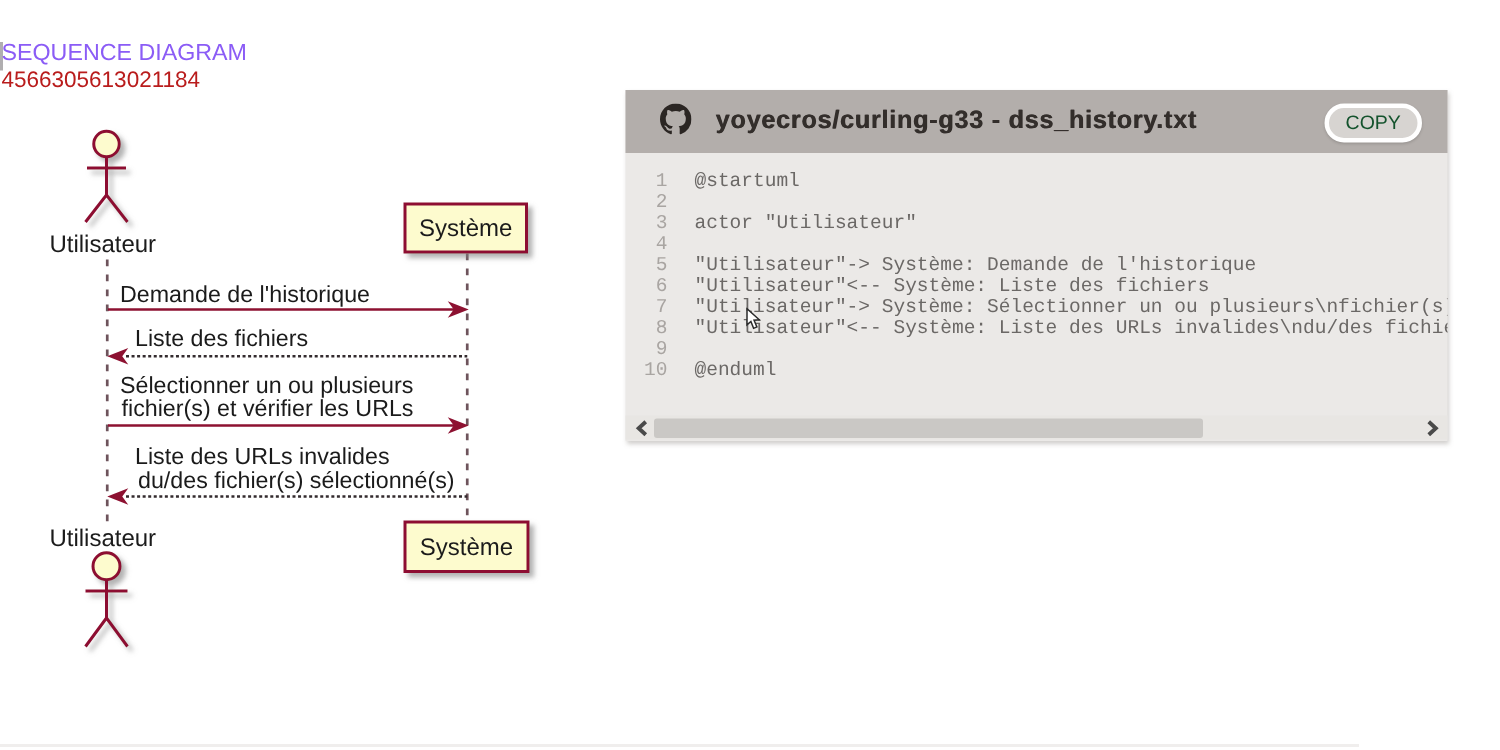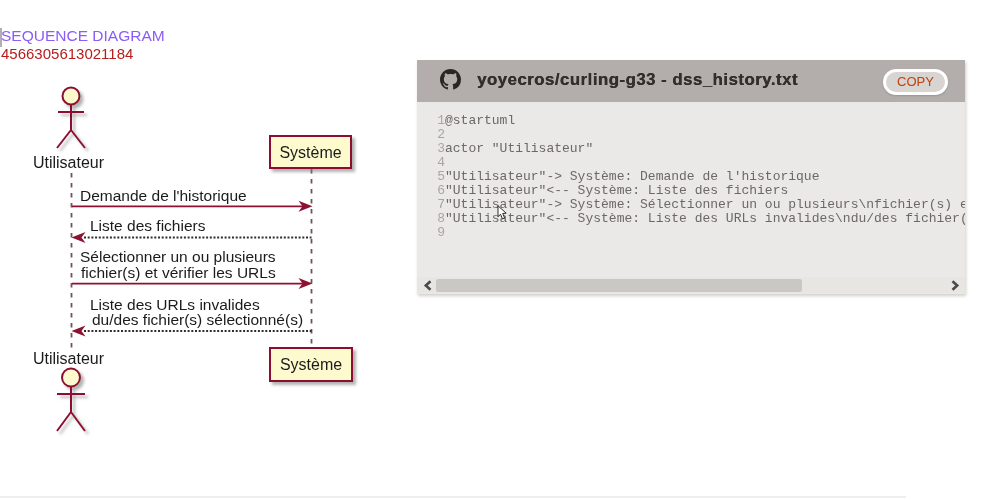--- a/index.html
+++ b/index.html
@@ -1,25 +1,25 @@
 <!DOCTYPE html>
 <html><head>
 <meta charset="utf-8">
 <style>
   html,body{margin:0;padding:0}
   body{width:1000px;height:500px;background:#fff;font-family:"Liberation Sans",sans-serif;position:relative;overflow:hidden}
   .abs{position:absolute}
   #panel{left:417px;top:60px;width:548px;height:234px;background:#ebe9e7;box-shadow:1px 2px 3px rgba(120,115,110,.35)}
   #phead{position:absolute;left:0;top:0;width:100%;height:42px;background:#b3aeab}
   #ptitle{position:absolute;left:60px;top:10px;font-size:16.8px;font-weight:700;color:#332e2b;letter-spacing:.5px;text-shadow:.4px 0 0 #332e2b}
-  #copy{position:absolute;right:17px;top:9px;width:59px;height:20px;background:#d7d4d1;border:3px solid #fff;border-radius:14px;text-align:center;font-size:13px;line-height:20px;color:#c2410c;box-shadow:0 1px 2px rgba(0,0,0,.15)}
+  #copy{position:absolute;right:17px;top:9px;width:59px;height:20px;background:#d7d4d1;border:3px solid #fff;border-radius:14px;text-align:center;font-size:13px;line-height:20px;color:#14532d;box-shadow:0 1px 2px rgba(0,0,0,.15)}
   #pcode{position:absolute;left:0;top:42px;width:100%;height:176px;overflow:hidden}
   .ln{display:flex;height:14px;font:13px/14px "Liberation Mono",monospace;white-space:pre}
   .ln .no{width:28px;text-align:right;color:#a9a5a2;flex:none}
-  .ln .cd{color:#6b6866}
+  .ln .cd{margin-left:18px;color:#6b6866}
   #pscroll{position:absolute;left:0;top:217px;width:100%;height:16px;background:#e8e6e3}
   #thumb{position:absolute;left:19px;top:1.5px;width:366px;height:13px;background:#cac8c5;border-radius:2px}
 </style>
 </head>
 <body>
 
   <div class="abs" style="left:0;top:28px;width:2px;height:19px;background:#b0aeb0"></div>
   <div class="abs" style="left:1px;top:27px;font-size:15.5px;color:#8b5cf6">SEQUENCE DIAGRAM</div>
   <div class="abs" style="left:1px;top:44.5px;font-size:15px;color:#b91c1c">4566305613021184</div>
 
@@ -81,20 +81,21 @@
       <div style="padding-top:11.5px">
         <div class="ln"><span class="no">1</span><span class="cd">@startuml</span></div>
         <div class="ln"><span class="no">2</span><span class="cd"></span></div>
         <div class="ln"><span class="no">3</span><span class="cd">actor "Utilisateur"</span></div>
         <div class="ln"><span class="no">4</span><span class="cd"></span></div>
         <div class="ln"><span class="no">5</span><span class="cd">"Utilisateur"-&gt; Système: Demande de l'historique</span></div>
         <div class="ln"><span class="no">6</span><span class="cd">"Utilisateur"&lt;-- Système: Liste des fichiers</span></div>
         <div class="ln"><span class="no">7</span><span class="cd">"Utilisateur"-&gt; Système: Sélectionner un ou plusieurs\nfichier(s) et vérifier les URLs</span></div>
         <div class="ln"><span class="no">8</span><span class="cd">"Utilisateur"&lt;-- Système: Liste des URLs invalides\ndu/des fichier(s) sélectionné(s)</span></div>
         <div class="ln"><span class="no">9</span><span class="cd"></span></div>
+        <div class="ln"><span class="no">10</span><span class="cd">@enduml</span></div>
       </div>
     </div>
     <div id="pscroll">
       <svg style="position:absolute;left:6px;top:3px" width="10" height="11" viewBox="0 0 10 11">
         <path d="M7.5 1.2 L2.8 5.5 L7.5 9.8" fill="none" stroke="#4a4a4a" stroke-width="2.6"></path>
       </svg>
       <div id="thumb"></div>
       <svg style="position:absolute;right:5px;top:3px" width="10" height="11" viewBox="0 0 10 11">
         <path d="M2.5 1.2 L7.2 5.5 L2.5 9.8" fill="none" stroke="#4a4a4a" stroke-width="2.6"></path>
       </svg>

